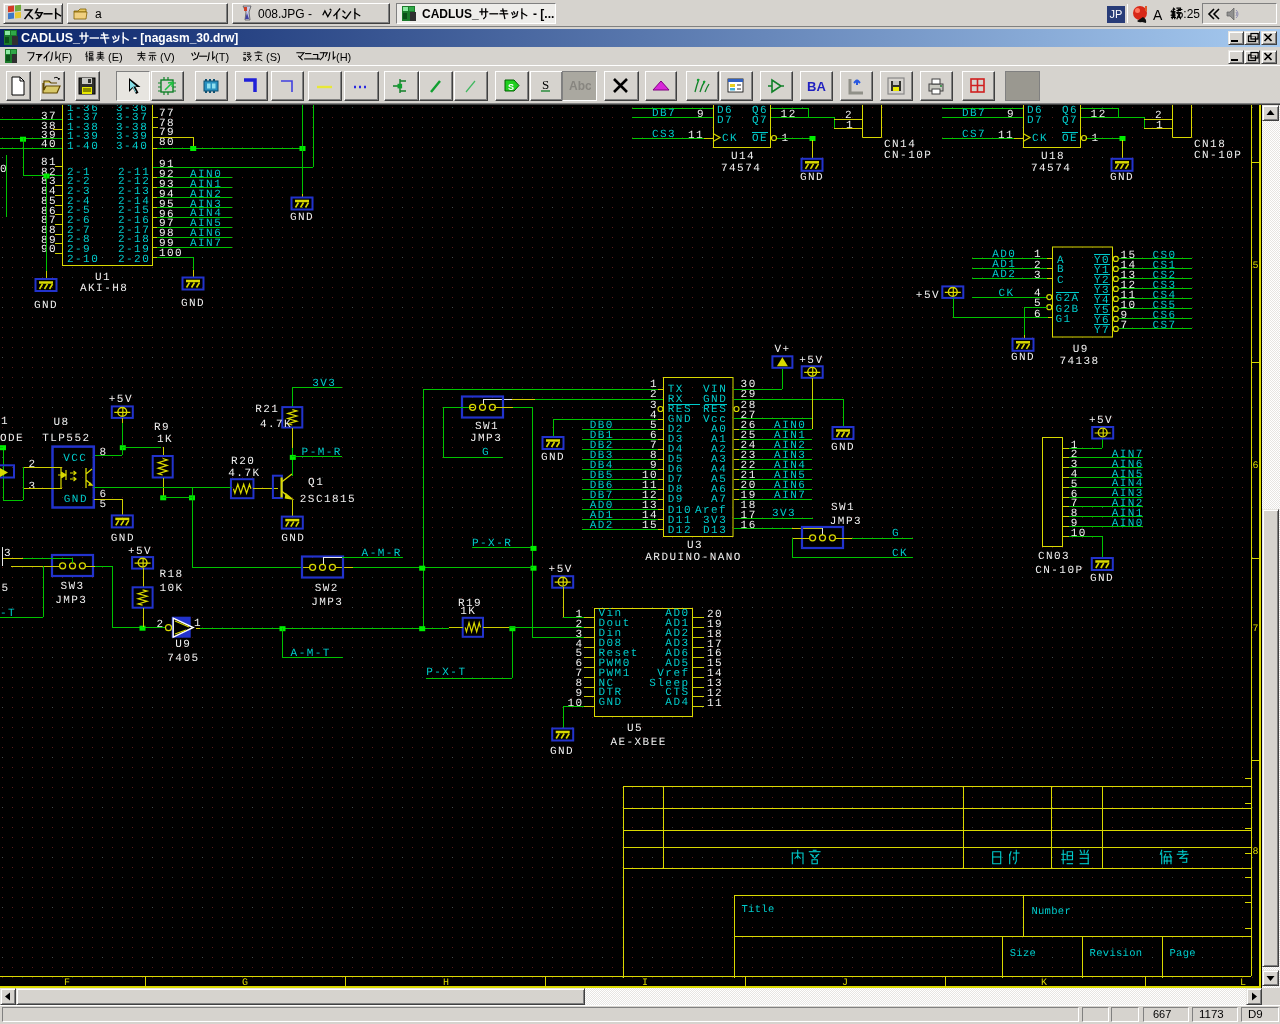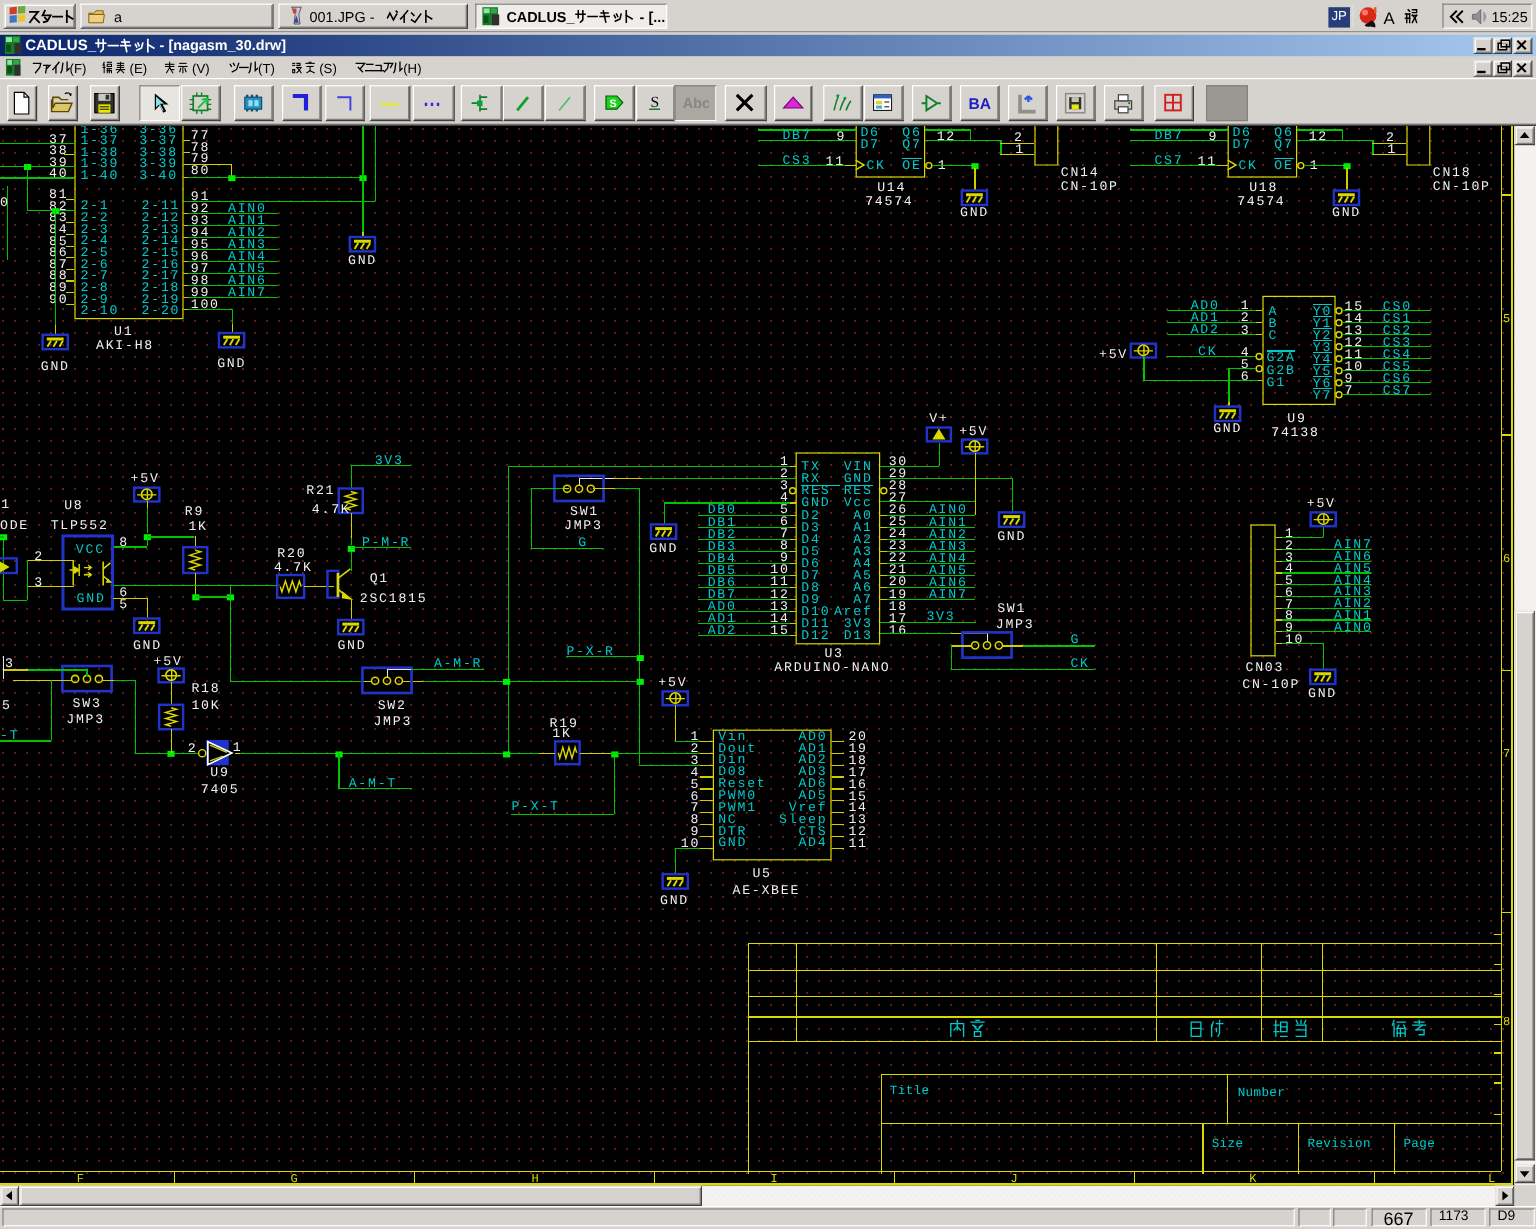--- a/index.html
+++ b/index.html
@@ -32,21 +32,21 @@
 <svg class="abs" style="left:72px;top:5px" width="20" height="18">
 <path d="M2 6 l4 0 l2 -2 l6 0 l0 3 l-12 0 z" fill="#e8c860" stroke="#806000" stroke-width="0.8"></path>
 <path d="M2 7 l13 0 l-1 7 l-12 0 z" fill="#f0d080" stroke="#806000" stroke-width="0.8"></path>
   </svg>
 <div class="abs" style="left:95px;top:7px;font-size:12px;color:#000">a</div>
 <svg class="abs" style="left:238px;top:4px" width="18" height="19">
 <path d="M5 2 l8 0 l-2 6 l1 8 l-5 0 l1 -8 z" fill="#c8c8e8" stroke="#555" stroke-width="0.8"></path>
 <path d="M6 3 l3 0 l0 4 l-3 0 z" fill="#d04028"></path>
     <path d="M9 9 l2 6 l-4 0 z" fill="#4040a0"></path>
   </svg>
-<div class="abs" style="left:258px;top:7px;font-size:12px;color:#000">001.JPG -</div>
+<div class="abs" style="left:258px;top:7px;font-size:12px;color:#000">008.JPG -</div>
 <svg class="abs" style="left:0;top:0" width="1280" height="27">
     <polyline points="323.0,14.7 324.9,10.9 327.8,16.6 330.6,11.8" fill="none" stroke="#000" stroke-width="1.3" stroke-linecap="square" stroke-linejoin="miter"></polyline>
     <polyline points="330.2,9.3 331.0,10.1" fill="none" stroke="#000" stroke-width="1.3" stroke-linecap="square" stroke-linejoin="miter"></polyline>
     <polyline points="339.7,9.0 335.8,13.8 333.9,15.7" fill="none" stroke="#000" stroke-width="1.3" stroke-linecap="square" stroke-linejoin="miter"></polyline>
     <polyline points="336.8,12.8 336.8,18.5" fill="none" stroke="#000" stroke-width="1.3" stroke-linecap="square" stroke-linejoin="miter"></polyline>
     <polyline points="343.0,10.9 344.9,12.8" fill="none" stroke="#000" stroke-width="1.3" stroke-linecap="square" stroke-linejoin="miter"></polyline>
     <polyline points="343.0,16.6 345.8,18.5 350.6,11.8" fill="none" stroke="#000" stroke-width="1.3" stroke-linecap="square" stroke-linejoin="miter"></polyline>
     <polyline points="354.9,9.0 354.9,18.5" fill="none" stroke="#000" stroke-width="1.3" stroke-linecap="square" stroke-linejoin="miter"></polyline>
     <polyline points="354.9,12.8 359.7,15.7" fill="none" stroke="#000" stroke-width="1.3" stroke-linecap="square" stroke-linejoin="miter"></polyline>
   </svg>
@@ -92,21 +92,21 @@
     <polyline points="1177.0,12.8 1180.5,12.8" fill="none" stroke="#000" stroke-width="1.2" stroke-linecap="square" stroke-linejoin="miter"></polyline>
     <polyline points="1177.0,12.8 1179.3,15.2 1180.5,18.7" fill="none" stroke="#000" stroke-width="1.2" stroke-linecap="square" stroke-linejoin="miter"></polyline>
     <polyline points="1180.5,12.8 1178.2,16.3 1177.0,18.7" fill="none" stroke="#000" stroke-width="1.2" stroke-linecap="square" stroke-linejoin="miter"></polyline>
   </svg>
 <div class="abs sunken" style="left:1202px;top:3px;width:75px;height:21px"></div>
 <svg class="abs" style="left:1205px;top:5px" width="36" height="18">
 <path d="M9 4 l-5 5 l5 5 M14 4 l-5 5 l5 5" stroke="#000" stroke-width="1.6" fill="none"></path>
 <path d="M22 7 l3 0 l4 -4 l0 12 l-4 -4 l-3 0 z" fill="#909090" stroke="#606060" stroke-width="0.7"></path>
 <path d="M31 5 a5 5 0 0 1 0 8 M31 7 a3 3 0 0 1 0 4" stroke="#9090b0" stroke-width="1" fill="none"></path>
   </svg>
-<div class="abs" style="left:1243px;top:7px;font-size:12px;color:#000">15:25</div>
+<div class="abs" style="left:1170px;top:7px;font-size:12px;color:#000">15:25</div>
 <div class="abs" style="left:0;top:27px;width:1280px;height:2px;background:#d6d3ce"></div>
 <div class="abs" style="left:0;top:29px;width:1280px;height:18px;background:linear-gradient(to right,#0a246a,#a6caf0)"></div>
 <svg class="abs" style="left:4px;top:30px" width="16" height="16">
 <rect x="0" y="0" width="13" height="15" fill="#1a7a2a"></rect>
     <rect x="1" y="1" width="5" height="4" fill="#8ae8a0"></rect>
 <rect x="7" y="1" width="5" height="4" fill="#30a848"></rect>
     <rect x="1" y="7" width="4" height="6" fill="#0a5018"></rect>
 <rect x="8" y="6" width="6" height="9" fill="#303030"></rect>
   </svg>
 <svg class="abs" style="left:0;top:0" width="1280" height="50">
@@ -1312,14 +1312,14 @@
   </svg>
 <div class="abs btn3d" style="left:16px;top:988px;width:569px;height:17px"></div>
 <div class="abs" style="left:1262px;top:988px;width:18px;height:17px;background:#d6d3ce"></div>
 <div class="abs" style="left:0;top:1005px;width:1280px;height:19px;background:#d6d3ce;border-top:1px solid #fff"></div>
 <div class="abs sunken" style="left:2px;top:1007px;width:1077px;height:15px"></div>
 <div class="abs sunken" style="left:1082px;top:1007px;width:27px;height:15px"></div>
 <div class="abs sunken" style="left:1111px;top:1007px;width:28px;height:15px"></div>
 <div class="abs sunken" style="left:1143px;top:1007px;width:46px;height:15px"></div>
 <div class="abs sunken" style="left:1192px;top:1007px;width:46px;height:15px"></div>
 <div class="abs sunken" style="left:1241px;top:1007px;width:38px;height:15px"></div>
-<div class="abs" style="left:1153px;top:1008px;font-size:15px;color:#000">667</div>
+<div class="abs" style="left:1153px;top:1008px;font-size:11px;color:#000">667</div>
 <div class="abs" style="left:1199px;top:1008px;font-size:11.5px;color:#000">1173</div>
 <div class="abs" style="left:1248px;top:1008px;font-size:11.5px;color:#000">D9</div>
 </body></html>

